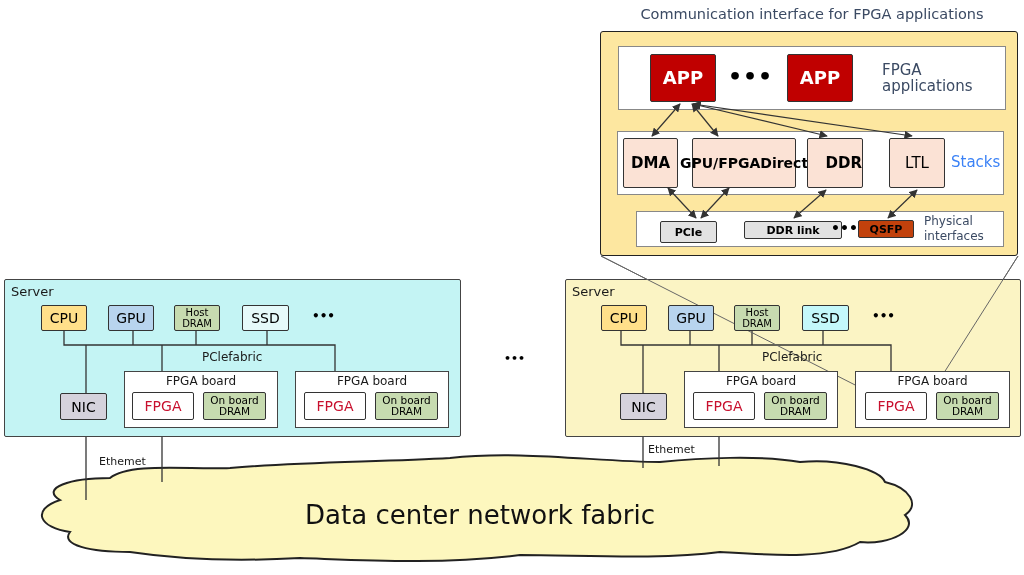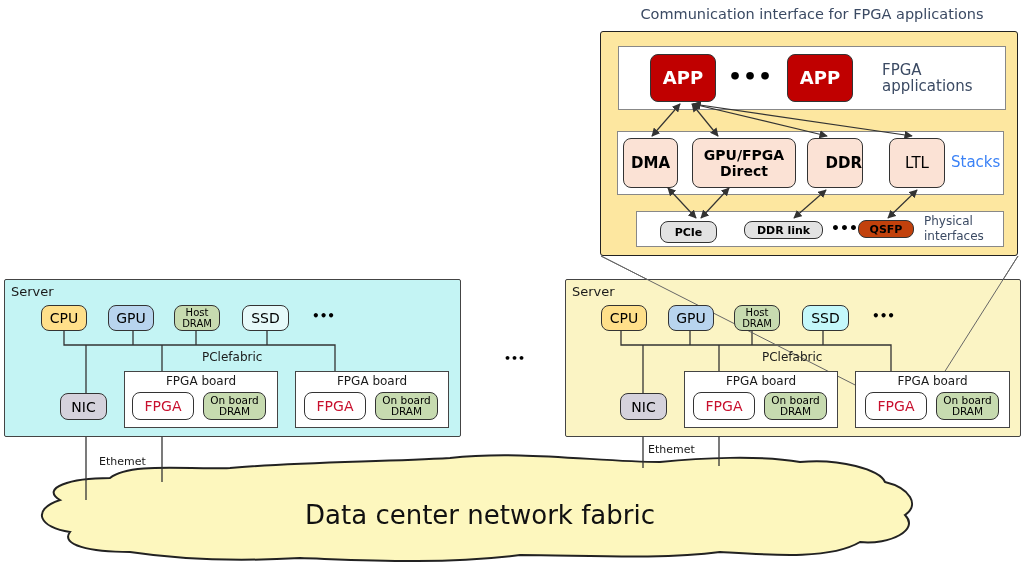--- a/index.html
+++ b/index.html
@@ -1,20 +1,20 @@
 <!DOCTYPE html>
 <html><head>
 <meta charset="utf-8">
 <style>
   html, body { margin: 0; padding: 0; background: #ffffff; }
   body { width: 1024px; height: 575px; position: relative; overflow: hidden;
          font-family: "DejaVu Sans", sans-serif; }
   .abs { position: absolute; box-sizing: border-box; }
   .lbl { font-family: "DejaVu Sans", sans-serif; color: #1a1a1a; }
-  .box { border: 1.5px solid #333; border-radius: 8px; display: flex; align-items: center;
+  .box { border: 1.5px solid #333; border-radius: 2px; display: flex; align-items: center;
          justify-content: center; text-align: center; line-height: 1; box-sizing: border-box; position: absolute; }
 </style>
 </head>
 <body>
 
 <svg class="abs" style="left:0;top:0;" width="1024" height="575">
   <defs>
     <marker id="ah" viewBox="0 0 10 10" refX="9" refY="5" markerWidth="7" markerHeight="7" orient="auto-start-reverse">
       <path d="M0,0 L10,5 L0,10 z" fill="#333"></path>
     </marker>
@@ -50,37 +50,37 @@
 </div>
 <div class="abs lbl" style="left:882px;top:62px;font-size:15px;line-height:16px;color:#3b4a63;">
   <div>FPGA</div>
   <div>applications</div>
 </div>
 
 <div class="abs" style="left:617px;top:131px;width:387px;height:64px;background:#fff;border:1px solid #888;"></div>
 <div class="box" style="left:623px;top:138px;width:55px;height:50px;background:#fbe2d5;font-weight:bold;font-size:15px;">
   <span>DMA</span>
 </div>
-<div class="box" style="left:692px;top:138px;width:104px;height:50px;background:#fbe2d5;font-weight:bold;font-size:14px;flex-direction:column;line-height:16px;">
+<div class="box" style="left:692px;top:138px;width:104px;height:50px;background:#fbe2d5;font-weight:bold;font-size:14px;flex-direction:row;line-height:16px;">
   <span>GPU/FPGA</span>
   <span>Direct</span>
 </div>
 <div class="box" style="left:807px;top:138px;width:56px;height:50px;background:#fbe2d5;font-weight:bold;font-size:15px;justify-content:flex-end;">
   <span>DDR</span>
 </div>
 <div class="box" style="left:889px;top:138px;width:56px;height:50px;background:#fbe2d5;font-weight:normal;font-size:15px;">
   <span>LTL</span>
 </div>
 <div class="abs lbl" style="left:951px;top:153px;font-size:15px;color:#3b82f6;">Stacks</div>
 
 <div class="abs" style="left:636px;top:211px;width:368px;height:36px;background:#fff;border:1px solid #888;"></div>
 <div class="box" style="left:660px;top:221px;width:57px;height:22px;background:#e2e2e2;font-weight:bold;font-size:11px;">
   <span>PCIe</span>
 </div>
-<div class="box" style="left:744px;top:221px;width:79px;height:18px;background:#e2e2e2;font-weight:bold;font-size:11px;justify-content:center;">
+<div class="box" style="left:744px;top:221px;width:98px;height:18px;background:#e2e2e2;font-weight:bold;font-size:11px;justify-content:center;">
   <span>DDR link</span>
 </div>
 <div class="abs lbl" style="left:831px;top:220px;font-size:14px;font-weight:bold;color:#000;">•••</div>
 <div class="box" style="left:858px;top:220px;width:56px;height:18px;background:#c2410c;font-weight:bold;font-size:11px;">
   <span>QSFP</span>
 </div>
 <div class="abs lbl" style="left:924px;top:214px;font-size:12px;line-height:15px;color:#3b4a63;">
   <div>Physical</div>
   <div>interfaces</div>
 </div>

